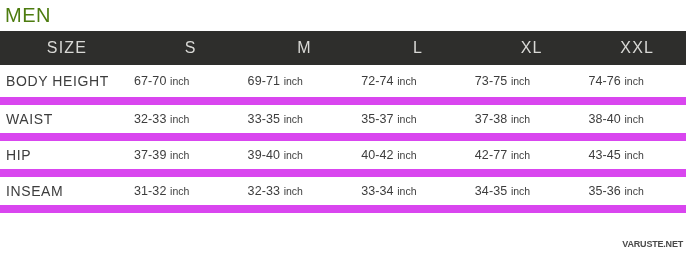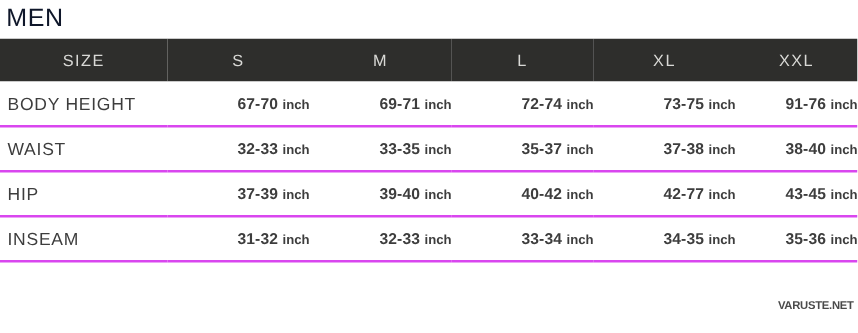--- a/index.html
+++ b/index.html
@@ -20,21 +20,21 @@
   }
 
   
   .chart-title {
     position: absolute;
     left: 5px;
     top: 2px;
     font-size: 20px;
     font-weight: 400;
     letter-spacing: 0.5px;
-    color: #0f172a;
+    color: #4d7c0f;
     line-height: 26px;
     text-align: right;
   }
 
   
   .size-table {
     position: absolute;
     left: 0;
     top: 31px;
     width: 686px;
@@ -42,57 +42,57 @@
     table-layout: fixed;
   }
 
   
   .size-table thead tr {
     background: #2e2e2c;
   }
   .size-table thead th {
     height: 34px;
     color: #d9d9d6;
-    font-size: 13px;
+    font-size: 16px;
     font-weight: 400;
     letter-spacing: 1.2px;
     text-align: center;
     vertical-align: middle;
     border: none;
   }
   .size-table thead th.col-label {
     text-align: center;
     padding-left: 0;
   }
 
   
   .size-table tbody tr {
-    border-bottom: 2px solid #d946ef;
+    border-bottom: 8px solid #d946ef;
   }
   .size-table tbody td {
     height: 36px;
     vertical-align: middle;
     border: none;
     color: #3d3d3d;
   }
 
   .row-label {
     text-align: left;
     padding-left: 6px;
     font-size: 14px;
     font-weight: 400;
     letter-spacing: 0.6px;
     color: #3a3a3a;
     white-space: nowrap;
   }
 
   .cell-value {
-    text-align: right;
+    text-align: left;
     font-size: 12.5px;
-    font-weight: 700;
+    font-weight: 400;
     letter-spacing: 0.1px;
     color: #3d3d3d;
     white-space: nowrap;
   }
   .cell-value .unit {
     font-size: 10.5px;
     letter-spacing: 0;
   }
 
   
@@ -139,21 +139,21 @@
         <th>XXL</th>
       </tr>
     </thead>
     <tbody id="table-body">
         <tr>
           <td class="row-label">BODY HEIGHT</td>
           <td class="cell-value"><span>67-70</span> <span class="unit">inch</span></td>
           <td class="cell-value"><span>69-71</span> <span class="unit">inch</span></td>
           <td class="cell-value"><span>72-74</span> <span class="unit">inch</span></td>
           <td class="cell-value"><span>73-75</span> <span class="unit">inch</span></td>
-          <td class="cell-value"><span>91-76</span> <span class="unit">inch</span></td>
+          <td class="cell-value"><span>74-76</span> <span class="unit">inch</span></td>
         </tr>
         <tr>
           <td class="row-label">WAIST</td>
           <td class="cell-value"><span>32-33</span> <span class="unit">inch</span></td>
           <td class="cell-value"><span>33-35</span> <span class="unit">inch</span></td>
           <td class="cell-value"><span>35-37</span> <span class="unit">inch</span></td>
           <td class="cell-value"><span>37-38</span> <span class="unit">inch</span></td>
           <td class="cell-value"><span>38-40</span> <span class="unit">inch</span></td>
         </tr>
         <tr>

